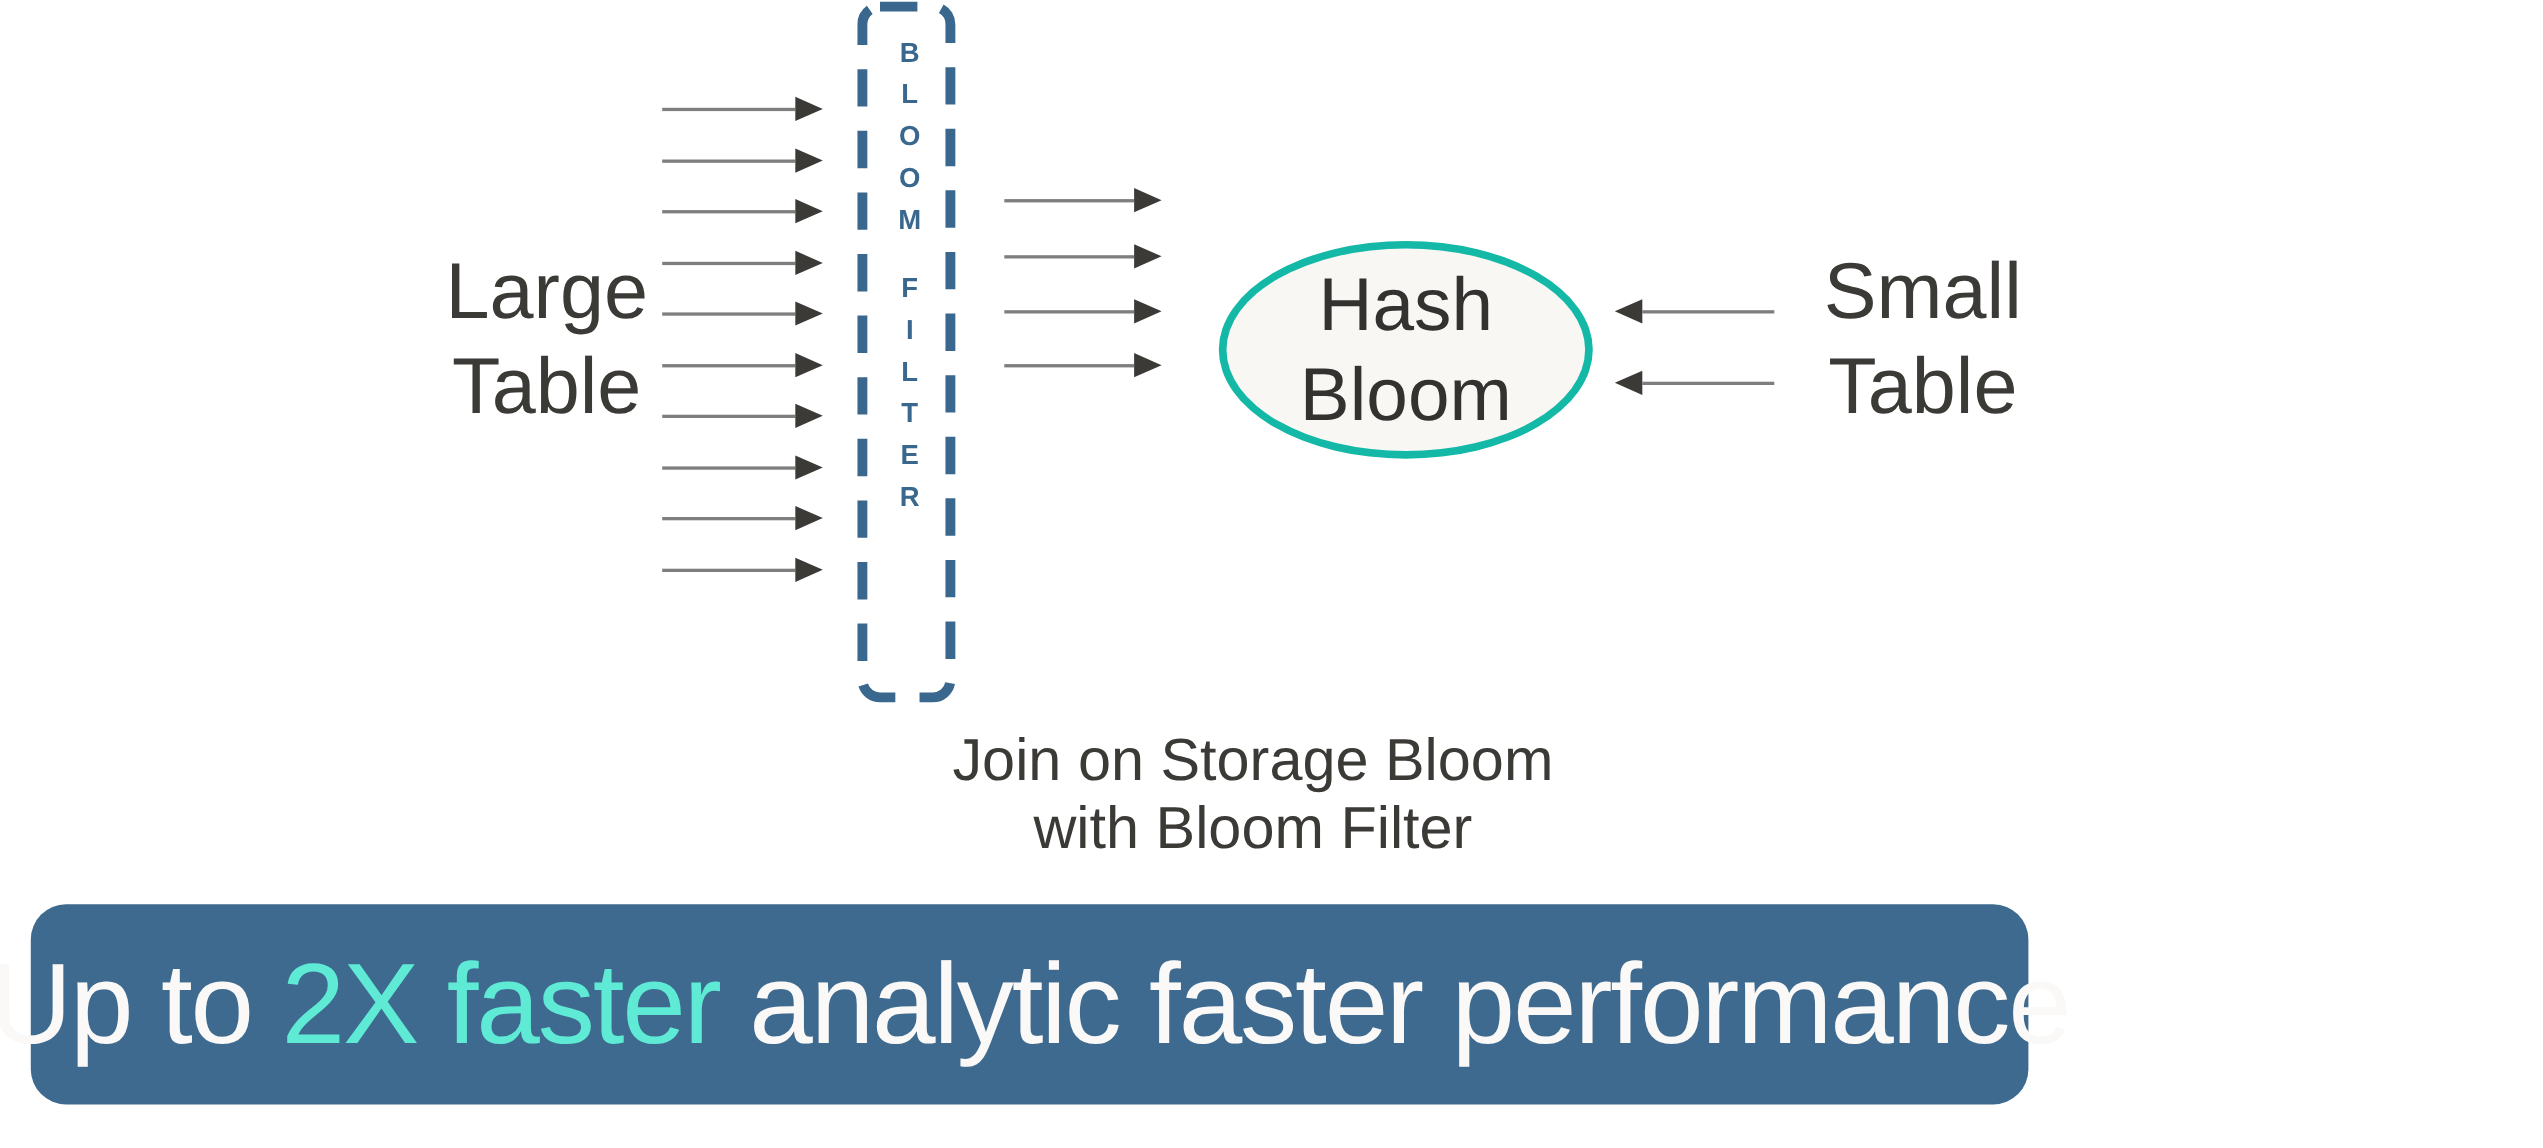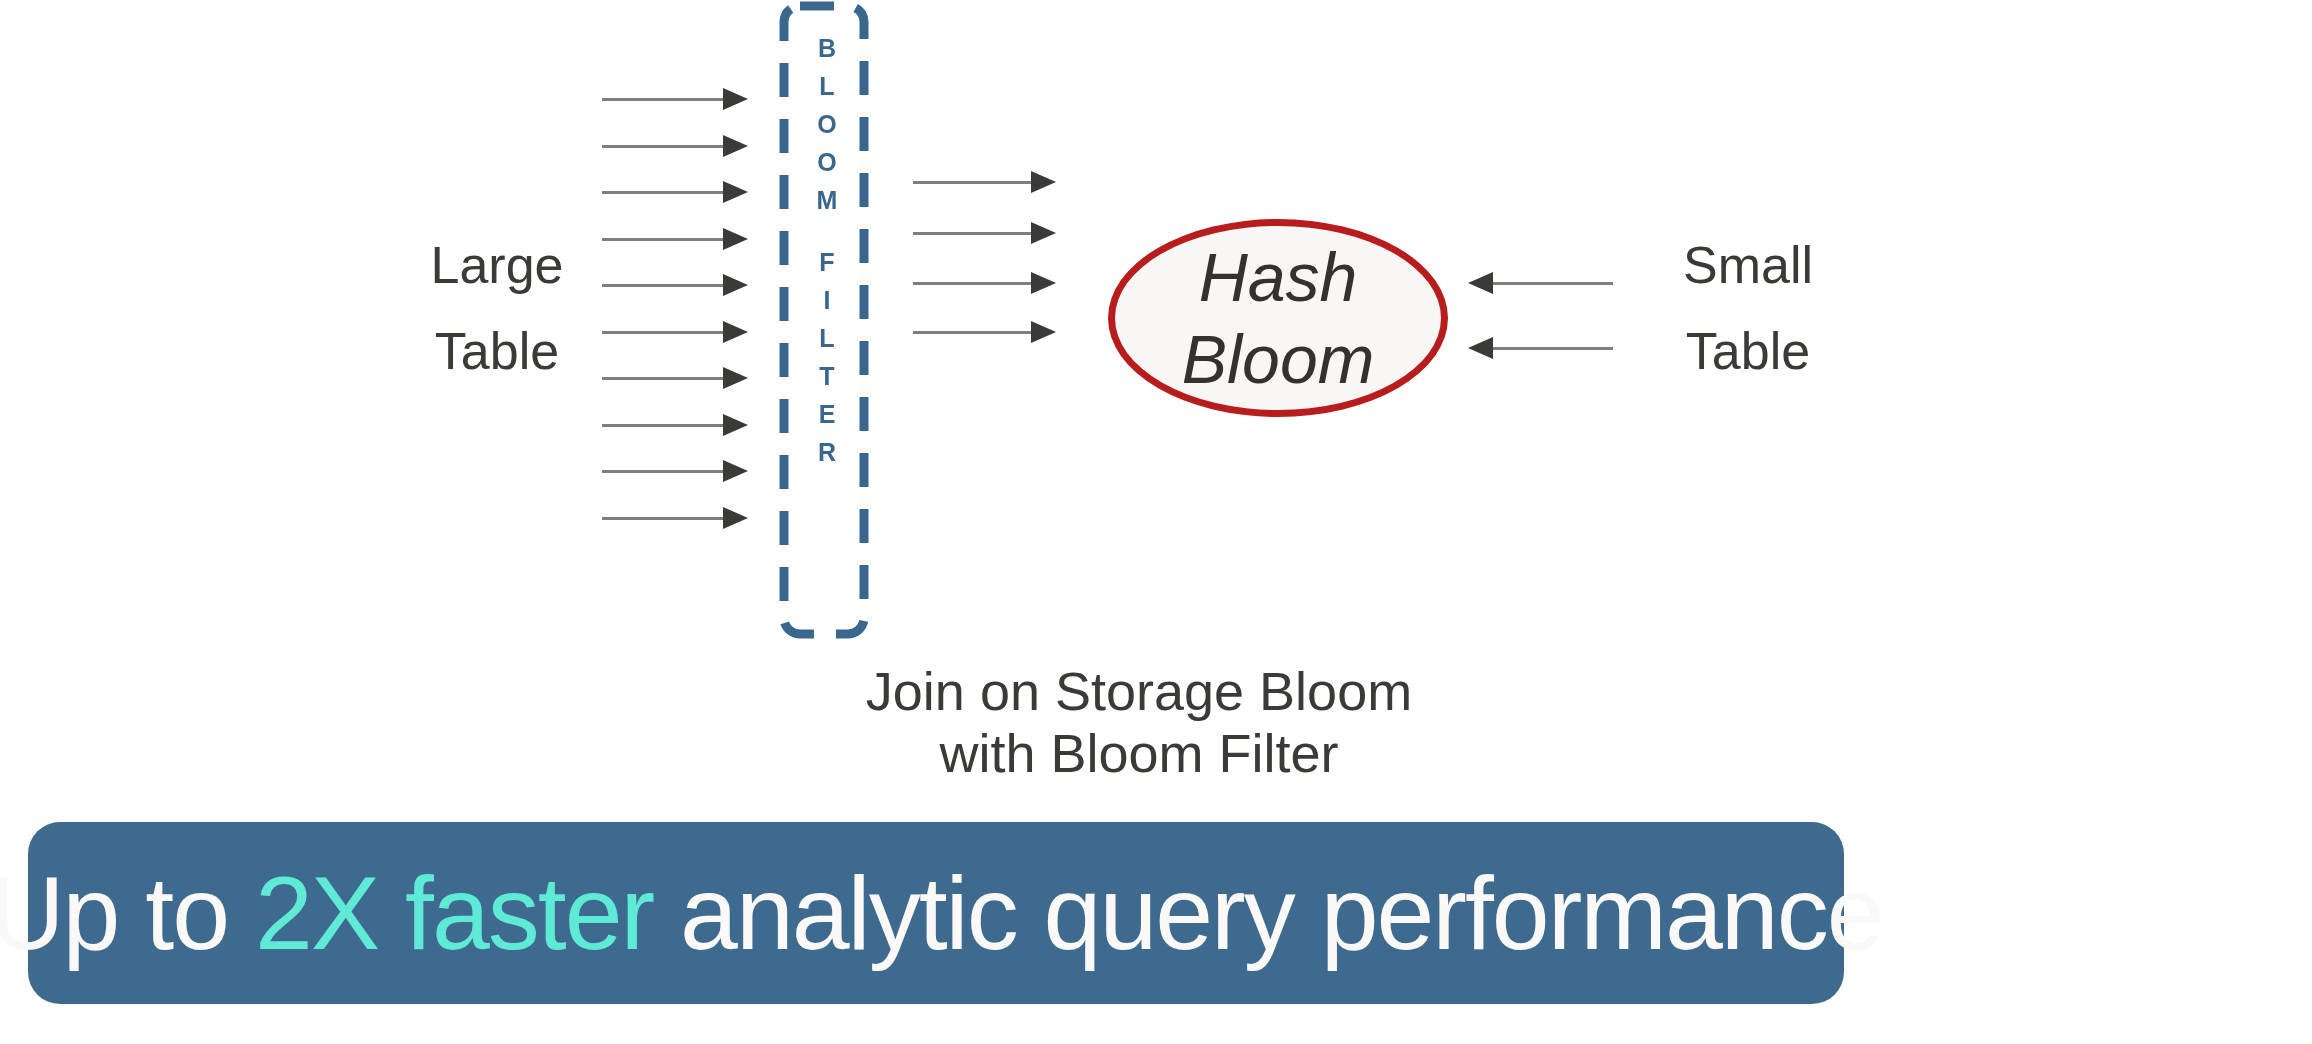--- a/index.html
+++ b/index.html
@@ -10,21 +10,21 @@
     background: #ffffff;
     overflow: hidden;
     font-family: "Liberation Sans", sans-serif;
   }
 
   
   .tbl-label {
     position: absolute;
     text-align: center;
     color: #3b3a36;
-    font-size: 52px;
+    font-size: 72px;
     line-height: 86px;
     letter-spacing: 0px;
   }
 
   
   .arrow {
     position: absolute;
     display: flex;
     align-items: center;
     height: 22px;
@@ -71,31 +71,30 @@
   .vword.second { margin-top: 24px; }
 
   
   .hash-ellipse {
     position: absolute;
     left: 1108px;
     top: 219px;
     width: 340px;
     height: 198px;
     box-sizing: border-box;
-    border: 7px solid #b91c1c;
+    border: 7px solid #14b8a6;
     border-radius: 50%;
     background: #f8f7f4;
     display: flex;
     flex-direction: column;
     align-items: center;
     justify-content: center;
     color: #333230;
     font-size: 68px;
     line-height: 82px;
-    font-style: italic;
   }
 
   
   .caption {
     position: absolute;
     left: 839px;
     top: 660px;
     width: 600px;
     text-align: center;
     color: #3b3a36;
@@ -219,16 +218,16 @@
   </div>
 
   <div class="caption">
     <div>Join on Storage Bloom</div>
     <div>with Bloom Filter</div>
   </div>
 
   <div class="banner">
     <span>Up to </span>
     <span class="gold">2X faster</span>
-    <span> analytic query performance</span>
+    <span> analytic faster performance</span>
   </div>
 
 </div>
 
 </body></html>

